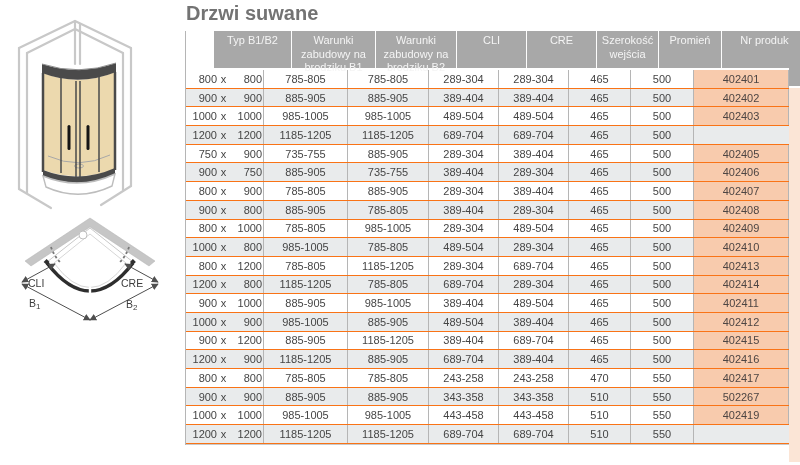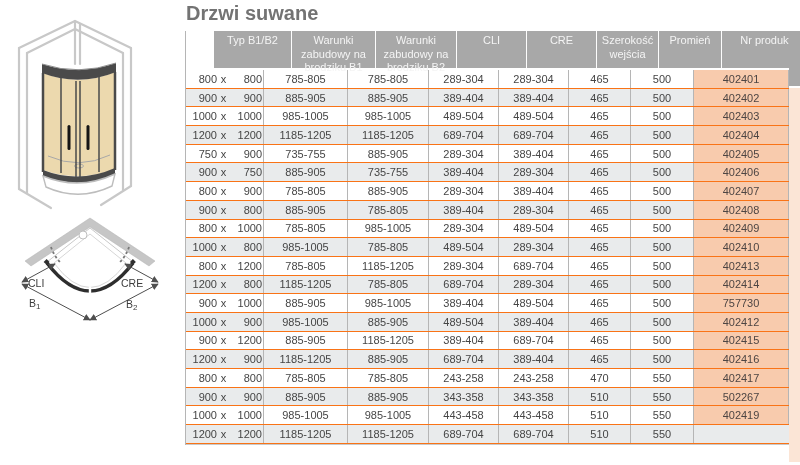--- a/index.html
+++ b/index.html
@@ -181,21 +181,20 @@
       <span class="typ-b1">1200</span>
       <span class="typ-x">x</span>
       <span class="typ-b2">1200</span>
     </div>
     <div class="td c1">1185-1205</div>
     <div class="td c2">1185-1205</div>
     <div class="td c3">689-704</div>
     <div class="td c4">689-704</div>
     <div class="td c5">465</div>
     <div class="td c6">500</div>
-    <div class="td c7 nr">402404</div>
   </div>
 
   <div class="tr">
     <div class="td c0 typ">
       <span class="typ-b1">750</span>
       <span class="typ-x">x</span>
       <span class="typ-b2">900</span>
     </div>
     <div class="td c1">735-755</div>
     <div class="td c2">885-905</div>
@@ -316,21 +315,21 @@
       <span class="typ-b1">900</span>
       <span class="typ-x">x</span>
       <span class="typ-b2">1000</span>
     </div>
     <div class="td c1">885-905</div>
     <div class="td c2">985-1005</div>
     <div class="td c3">389-404</div>
     <div class="td c4">489-504</div>
     <div class="td c5">465</div>
     <div class="td c6">500</div>
-    <div class="td c7 nr">757730</div>
+    <div class="td c7 nr">402411</div>
   </div>
 
   <div class="tr">
     <div class="td c0 typ">
       <span class="typ-b1">1000</span>
       <span class="typ-x">x</span>
       <span class="typ-b2">900</span>
     </div>
     <div class="td c1">985-1005</div>
     <div class="td c2">885-905</div>

